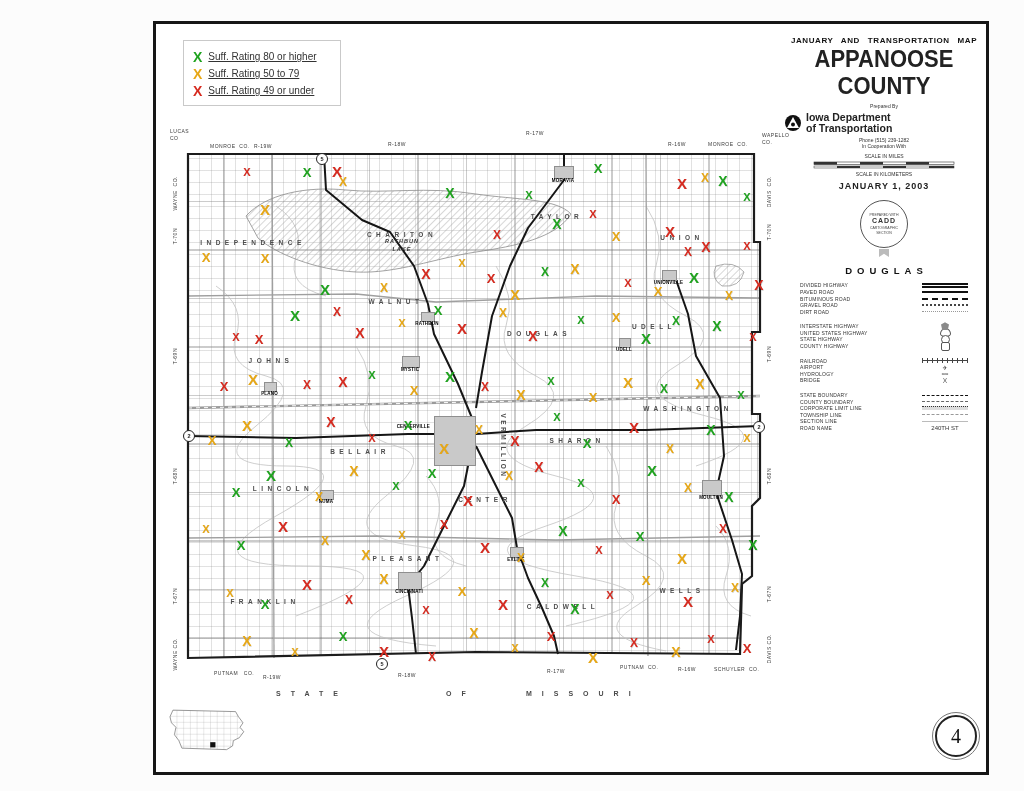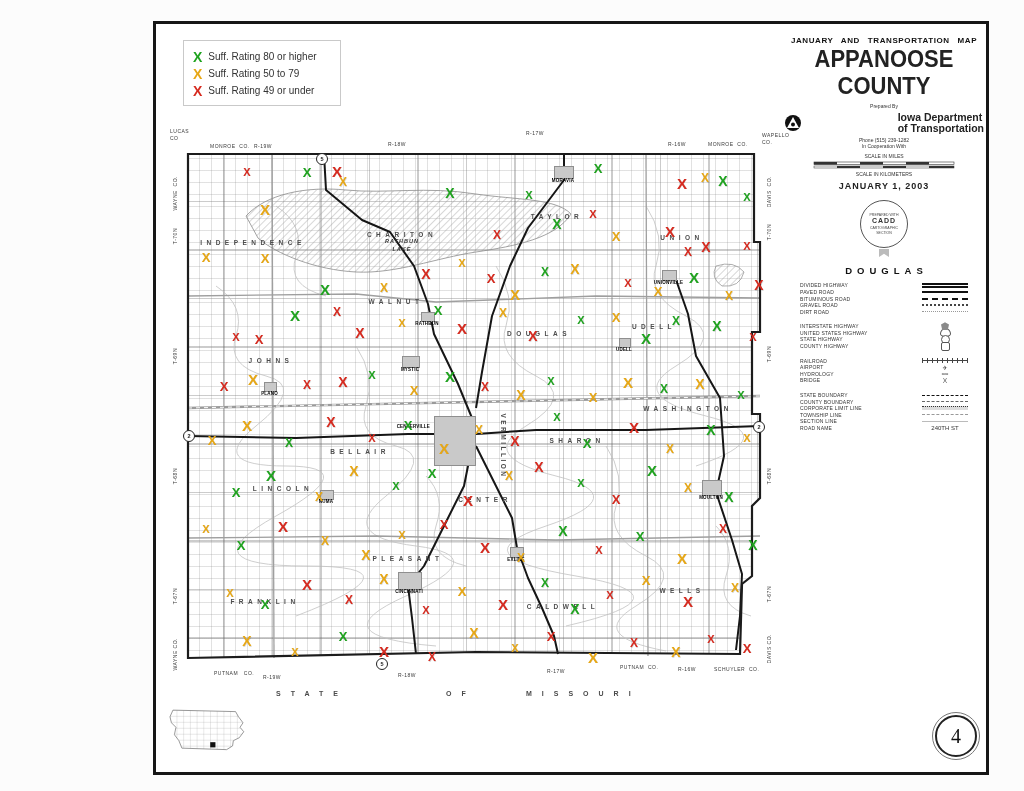--- a/index.html
+++ b/index.html
@@ -4,29 +4,29 @@
 <style>
   html,body{margin:0;padding:0;background:#fcfcfc;width:1024px;height:791px;overflow:hidden;
     font-family:"Liberation Sans",sans-serif;color:#222;position:relative;}
   .sheet{position:absolute;left:153px;top:21px;width:830px;height:748px;border:3px solid #161616;background:#fff;}
 
   
   .suff-box{position:absolute;left:27px;top:16px;width:158px;height:66px;border:1px solid #c9c9c9;
     padding:7px 9px;box-sizing:border-box;background:#fff;}
   .suff-row{display:flex;align-items:center;gap:6px;height:17px;}
   .suff-x{font-weight:bold;font-size:14px;line-height:1;}
-  .suff-label{font-size:10px;color:#333;}
+  .suff-label{font-size:10px;color:#333;text-decoration:underline;}
 
   
   .panel{position:absolute;left:628px;top:12px;width:200px;text-align:center;}
   .map-type{font-size:8px;font-weight:bold;letter-spacing:.6px;word-spacing:5px;color:#111;}
   .county-name{font-size:22px;font-weight:bold;letter-spacing:0;margin-top:2px;transform:scaleY(1.06);}
   .state-name{font-size:20px;letter-spacing:6px;padding-left:6px;margin-top:0;}
   .tiny{font-size:5px;color:#333;}
-  .agency-row{display:flex;align-items:center;justify-content:space-between;gap:4px;margin-top:3px;}
+  .agency-row{display:flex;align-items:center;justify-content:flex-start;gap:4px;margin-top:3px;}
   .agency-name{font-size:10.5px;font-weight:bold;text-align:left;line-height:1.05;}
   .us-dot{font-size:10px;font-weight:bold;line-height:1.25;margin-top:4px;}
   .scale-wrap{margin-top:4px;}
   .scale-svg{display:block;margin:1px auto;}
   .date-line{font-size:9px;font-weight:bold;letter-spacing:1px;margin-top:4px;}
   .seal{position:relative;margin:9px auto 0;width:46px;height:46px;border:1.5px solid #555;border-radius:50%;
     display:flex;flex-direction:column;align-items:center;justify-content:center;line-height:1.25;}
   .seal .s1{font-size:3.5px;color:#444;}
   .seal .s2{font-size:7px;font-weight:bold;color:#333;letter-spacing:1px;}
   .seal-ribbon{width:10px;height:8px;margin:1px auto 0;background:#bbb;

